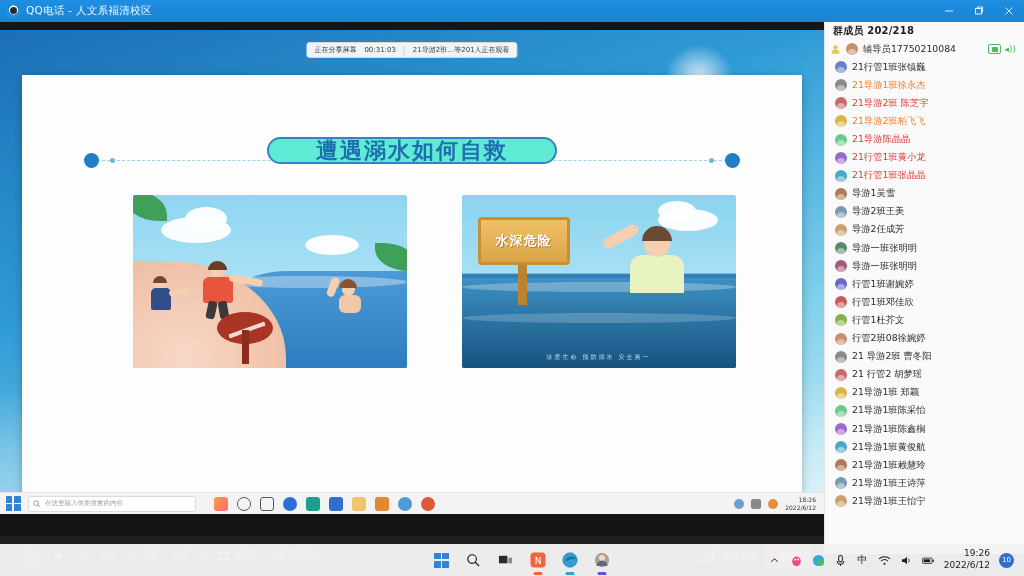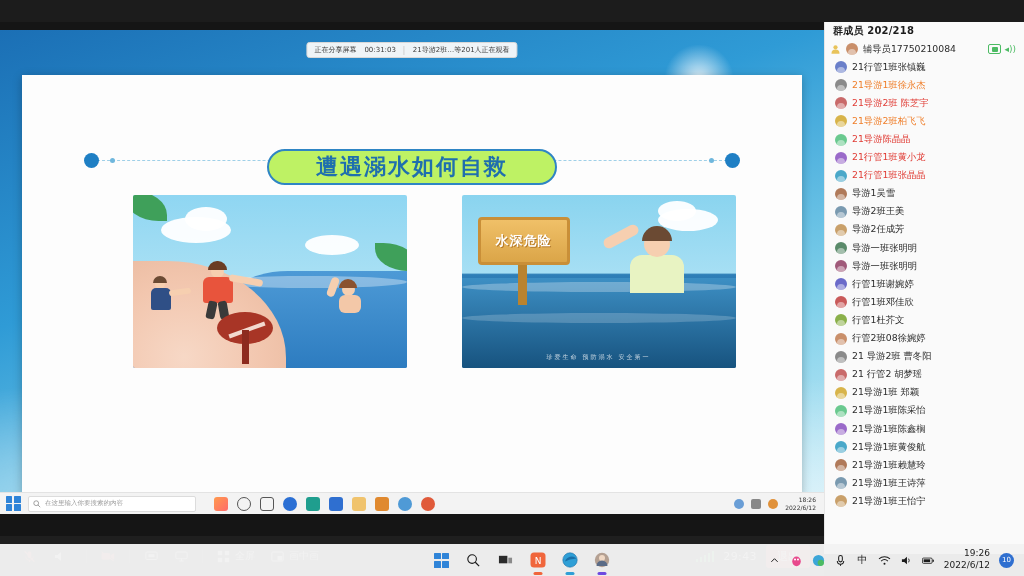--- a/index.html
+++ b/index.html
@@ -91,23 +91,23 @@
   .dot.right { right: 62px; }
   .dot-sm {
     position: absolute; top: 83px; width: 5px; height: 5px; border-radius: 50%;
     background: #6fb7dd;
   }
   .dot-sm.left { left: 88px; }
   .dot-sm.right { right: 88px; }
 
   .slide-title-box {
     position: absolute; left: 50%; top: 62px; transform: translateX(-50%);
-    width: 290px; height: 36px; border: 2px solid #2f85c4; border-radius: 22px;
-    background: #bef264;
-    display: flex; align-items: center; justify-content: center; margin-top: 12px;
+    width: 290px; height: 27px; border: 2px solid #2f85c4; border-radius: 22px;
+    background: #5eead4;
+    display: flex; align-items: center; justify-content: center;
   }
   .slide-title {
     font-size: 22px; color: #1f6fae; letter-spacing: 2px; font-weight: 600;
     white-space: nowrap;
   }
 
   .pics { position: absolute; left: 0; top: 120px; width: 100%; display: flex; justify-content: center; gap: 55px; padding-left: 44px; }
   .pic { width: 274px; height: 173px; border-radius: 2px; overflow: hidden; position: relative; }
 
   
@@ -297,20 +297,43 @@
     position: absolute; left: 496px; top: 484px; width: 0; height: 0;
     border-left: 5px solid #f2f2f2; border-bottom: 8px solid transparent;
     border-right: 4px solid transparent; transform: rotate(-18deg);
   }
 </style>
 </head>
 <body>
 
 <div id="app">
 
+  <div class="titlebar">
+    <div class="tb-logo"></div>
+    <span class="tb-title">QQ电话 - 人文系褔清校区</span>
+    <div class="tb-buttons">
+      <div class="tb-btn">
+        <svg width="10" height="10" viewBox="0 0 10 10">
+            <line x1="1" y1="5" x2="9" y2="5" stroke="#dceefc" stroke-width="1"></line>
+          </svg>
+      </div>
+      <div class="tb-btn">
+        <svg width="10" height="10" viewBox="0 0 10 10">
+            <rect x="1.5" y="2.5" width="6" height="5.5" fill="none" stroke="#dceefc" stroke-width="1"></rect>
+            <polyline points="3.2,2.5 3.2,1 8.5,1 8.5,6.2 7.5,6.2" fill="none" stroke="#dceefc" stroke-width="1"></polyline>
+          </svg>
+      </div>
+      <div class="tb-btn">
+        <svg width="10" height="10" viewBox="0 0 10 10">
+            <line x1="1.5" y1="1.5" x2="8.5" y2="8.5" stroke="#dceefc" stroke-width="1"></line>
+            <line x1="8.5" y1="1.5" x2="1.5" y2="8.5" stroke="#dceefc" stroke-width="1"></line>
+          </svg>
+      </div>
+    </div>
+  </div>
 
   <div class="stage">
 
     <div class="shared-screen">
       <div class="wallpaper-sun"></div>
       <div class="wallpaper-wave"></div>
 
       <div class="share-pill">
         <span>正在分享屏幕</span>
         <span>00:31:03</span>

